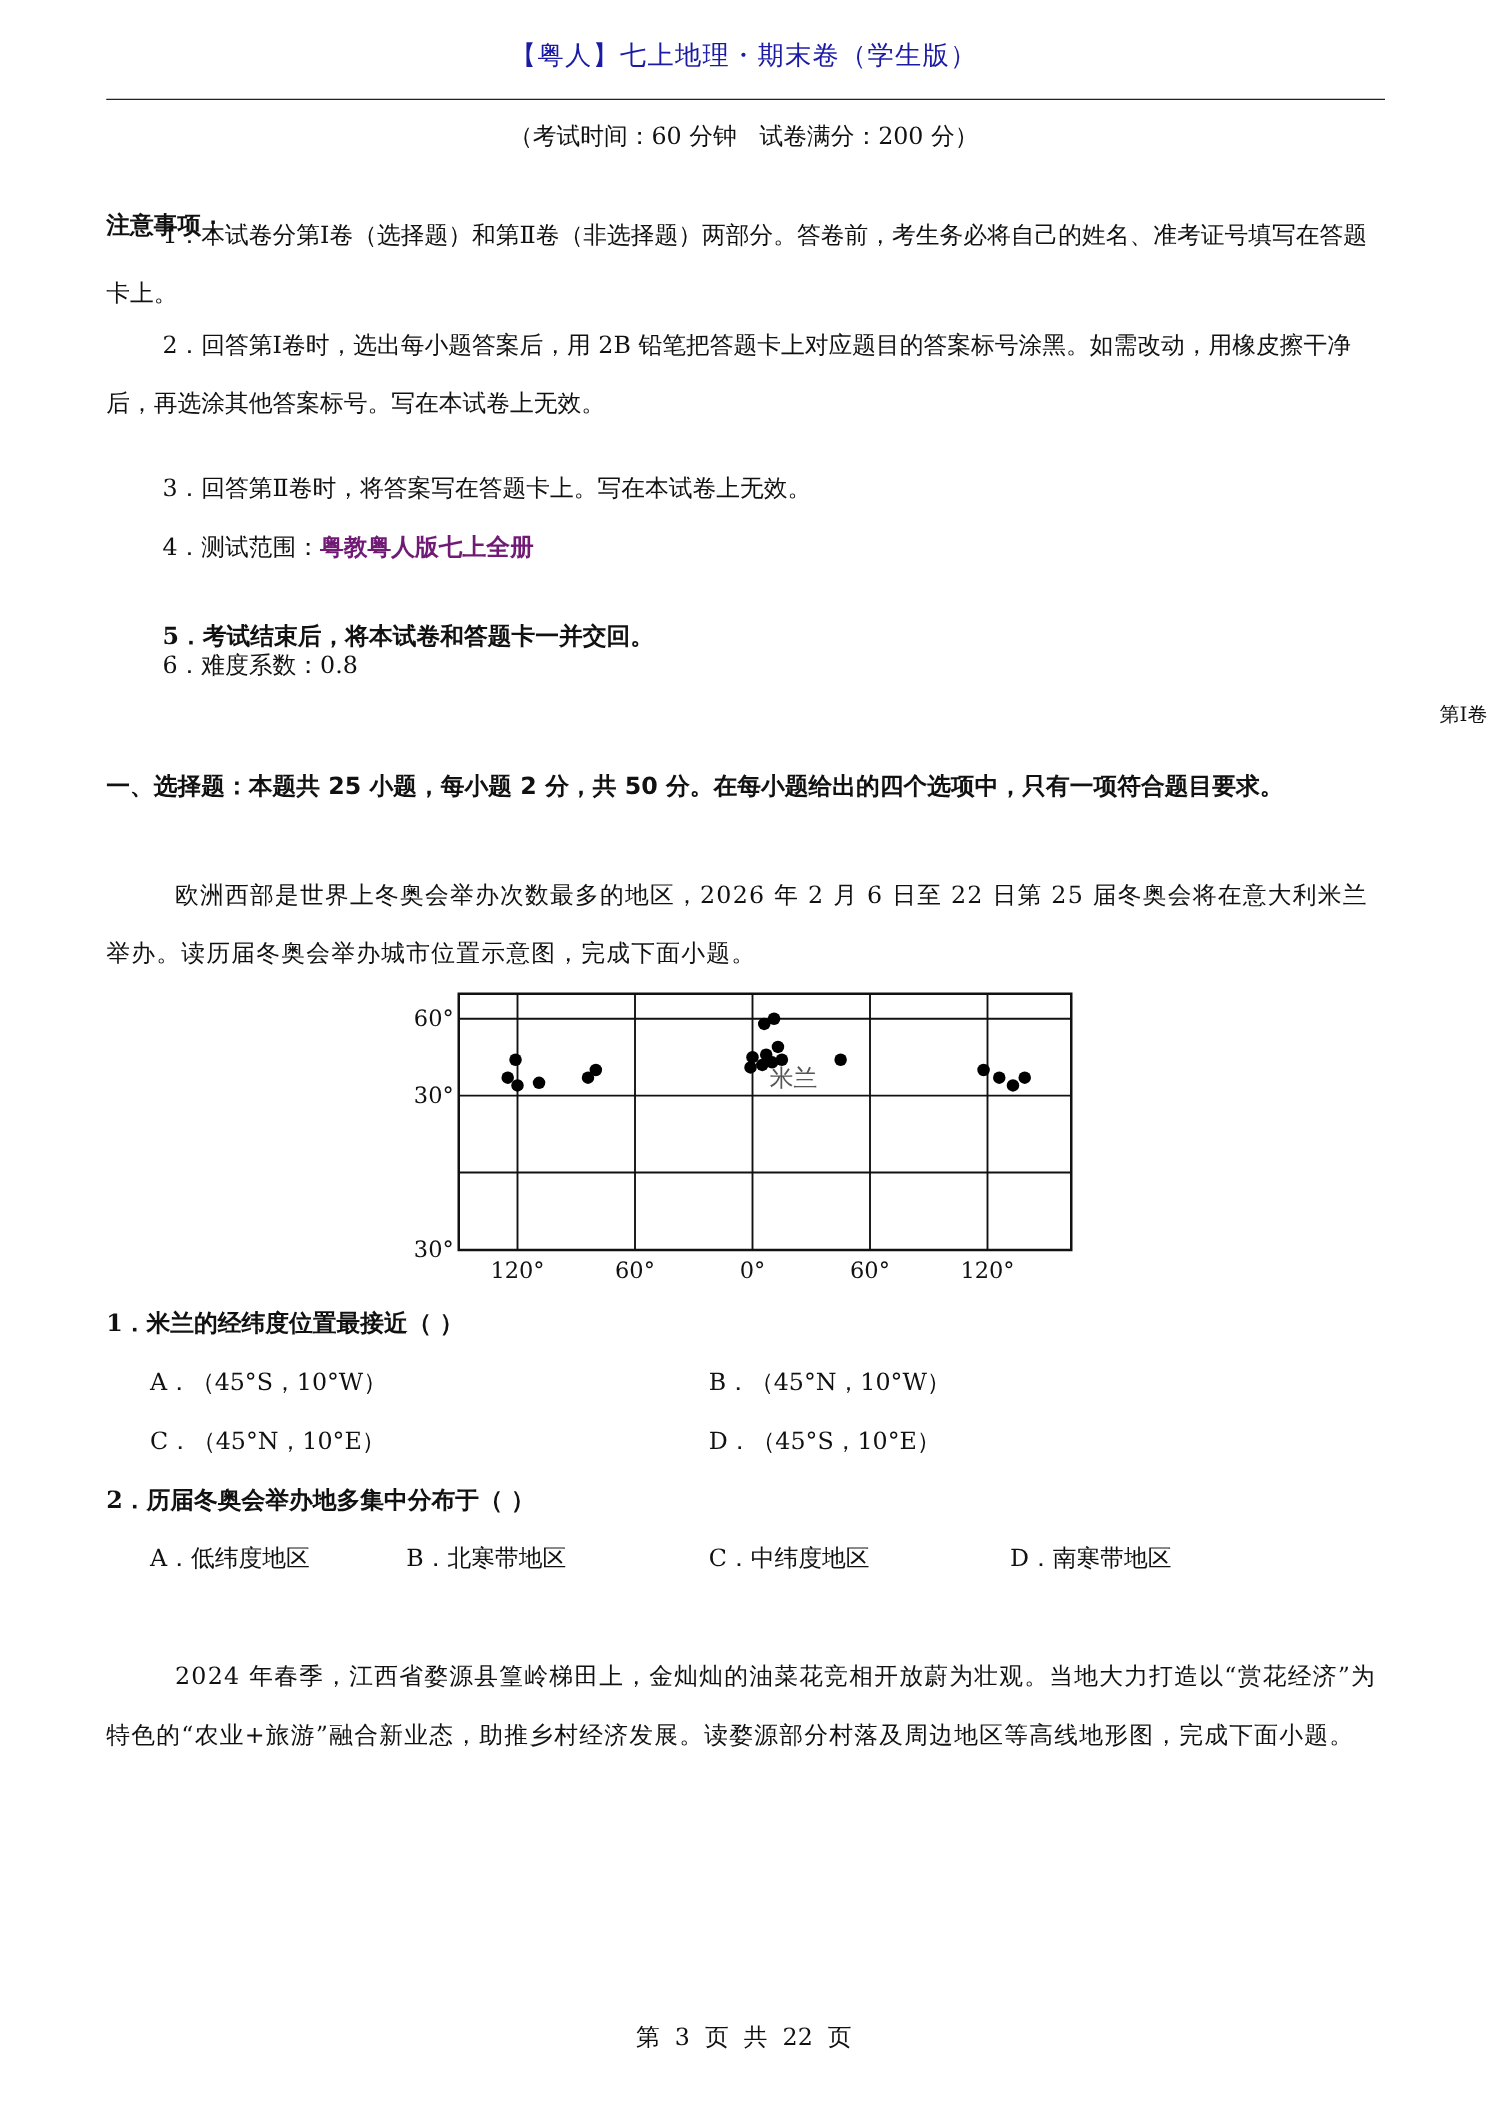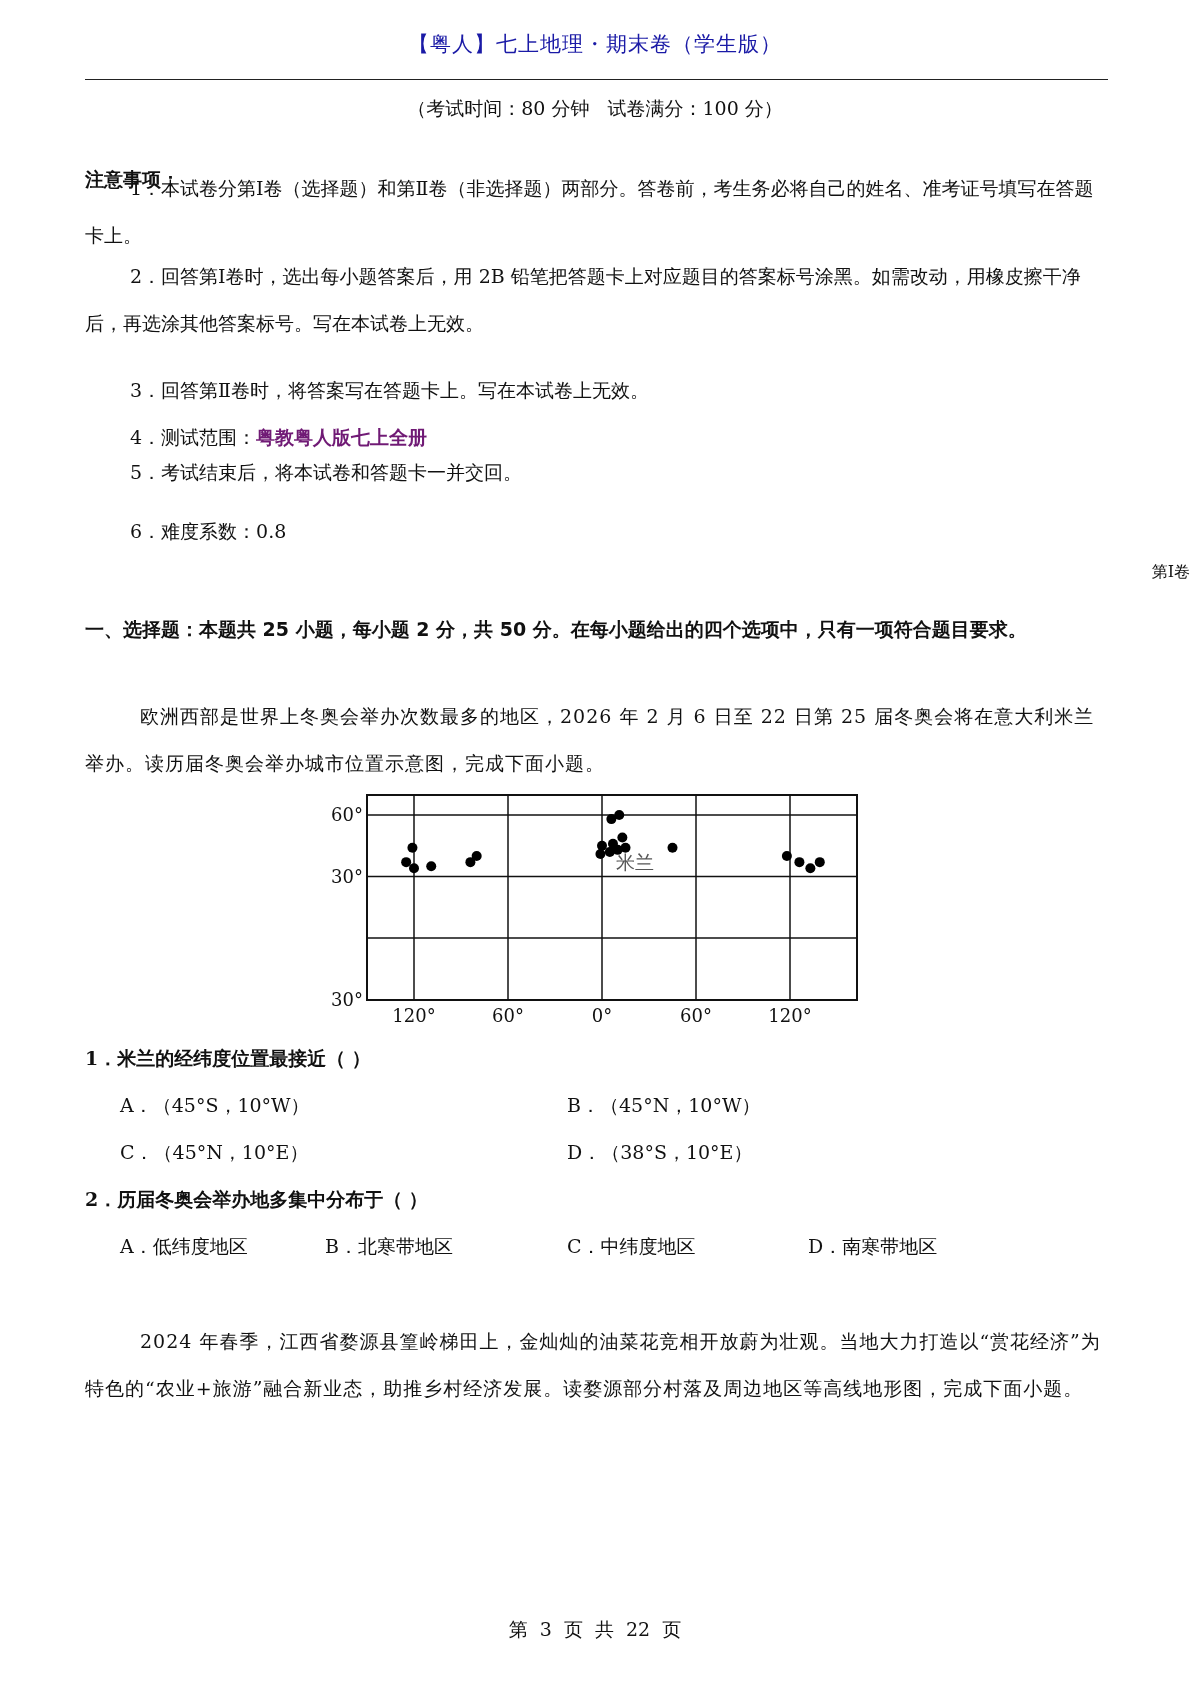--- a/index.html
+++ b/index.html
@@ -22,30 +22,30 @@
   .q { left: 85px; font-size: 19px; font-weight: bold; }
   .opt { font-size: 19px; }
   .footer { left: 0; width: 1190px; text-align: center; top: 1617px; font-size: 19px; word-spacing: 6px; }
   svg text { font-family: "DejaVu Serif", "Liberation Serif", serif; }
 </style>
 </head>
 <body>
 
 <div class="abs header-title">【粤人】七上地理・期末卷（学生版）</div>
 <div class="abs header-rule"></div>
-<div class="abs exam-info" style="white-space:pre;">（考试时间：80 分钟   试卷满分：100 分）</div>
+<div class="abs exam-info" style="white-space:pre;">（考试时间：60 分钟   试卷满分：200 分）</div>
 
 <div class="abs notice-title">注意事项：</div>
 <div class="abs para p-indent" style="top:165px;">1．本试卷分第Ⅰ卷（选择题）和第Ⅱ卷（非选择题）两部分。答卷前，考生务必将自己的姓名、准考证号填写在答题卡上。</div>
 <div class="abs para p-indent" style="top:253px;">2．回答第Ⅰ卷时，选出每小题答案后，用 2B 铅笔把答题卡上对应题目的答案标号涂黑。如需改动，用橡皮擦干净后，再选涂其他答案标号。写在本试卷上无效。</div>
 <div class="abs line" style="top:378px;">3．回答第Ⅱ卷时，将答案写在答题卡上。写在本试卷上无效。</div>
 <div class="abs line" style="top:425px;">
   <span>4．测试范围：</span><span class="red">粤教粤人版七上全册</span>
 </div>
-<div class="abs line" style="top:460px;">5．考试结束后，将本试卷和答题卡一并交回。</div>
+<div class="abs line" style="top:496px;font-weight:bold;">5．考试结束后，将本试卷和答题卡一并交回。</div>
 <div class="abs line" style="top:519px;">6．难度系数：0.8</div>
 
 <div class="abs section-heading">第Ⅰ卷</div>
 <div class="abs mc-heading">一、选择题：本题共 25 小题，每小题 2 分，共 50 分。在每小题给出的四个选项中，只有一项符合题目要求。</div>
 
 <div class="abs intro" style="top:693px;">欧洲西部是世界上冬奥会举办次数最多的地区，2026 年 2 月 6 日至 22 日第 25 届冬奥会将在意大利米兰举办。读历届冬奥会举办城市位置示意图，完成下面小题。</div>
 
 <svg class="abs" id="map" style="left:300px; top:780px;" width="580" height="260">
   <g id="grid-layer">
       <rect x="67" y="15" width="490" height="205" fill="none" stroke="#111" stroke-width="2"></rect>
@@ -90,21 +90,21 @@
       <text x="396" y="242" text-anchor="middle" font-size="18" fill="#111">60°</text>
       <text x="490" y="242" text-anchor="middle" font-size="18" fill="#111">120°</text>
       <text x="334.9" y="89.15" text-anchor="middle" font-size="19" fill="#555">米兰</text>
     </g>
 </svg>
 
 <div class="abs q" style="top:1046px;">1．米兰的经纬度位置最接近（        ）</div>
 <div class="abs opt" style="left:120px; top:1093px;">A．（45°S，10°W）</div>
 <div class="abs opt" style="left:567px; top:1093px;">B．（45°N，10°W）</div>
 <div class="abs opt" style="left:120px; top:1140px;">C．（45°N，10°E）</div>
-<div class="abs opt" style="left:567px; top:1140px;">D．（38°S，10°E）</div>
+<div class="abs opt" style="left:567px; top:1140px;">D．（45°S，10°E）</div>
 
 <div class="abs q" style="top:1187px;">2．历届冬奥会举办地多集中分布于（        ）</div>
 <div class="abs opt" style="left:120px; top:1234px;">A．低纬度地区</div>
 <div class="abs opt" style="left:325px; top:1234px;">B．北寒带地区</div>
 <div class="abs opt" style="left:567px; top:1234px;">C．中纬度地区</div>
 <div class="abs opt" style="left:808px; top:1234px;">D．南寒带地区</div>
 
 <div class="abs intro" style="top:1318px;">2024 年春季，江西省婺源县篁岭梯田上，金灿灿的油菜花竞相开放蔚为壮观。当地大力打造以“赏花经济”为特色的“农业+旅游”融合新业态，助推乡村经济发展。读婺源部分村落及周边地区等高线地形图，完成下面小题。</div>
 
 <div class="abs footer">第 3 页 共 22 页</div>

